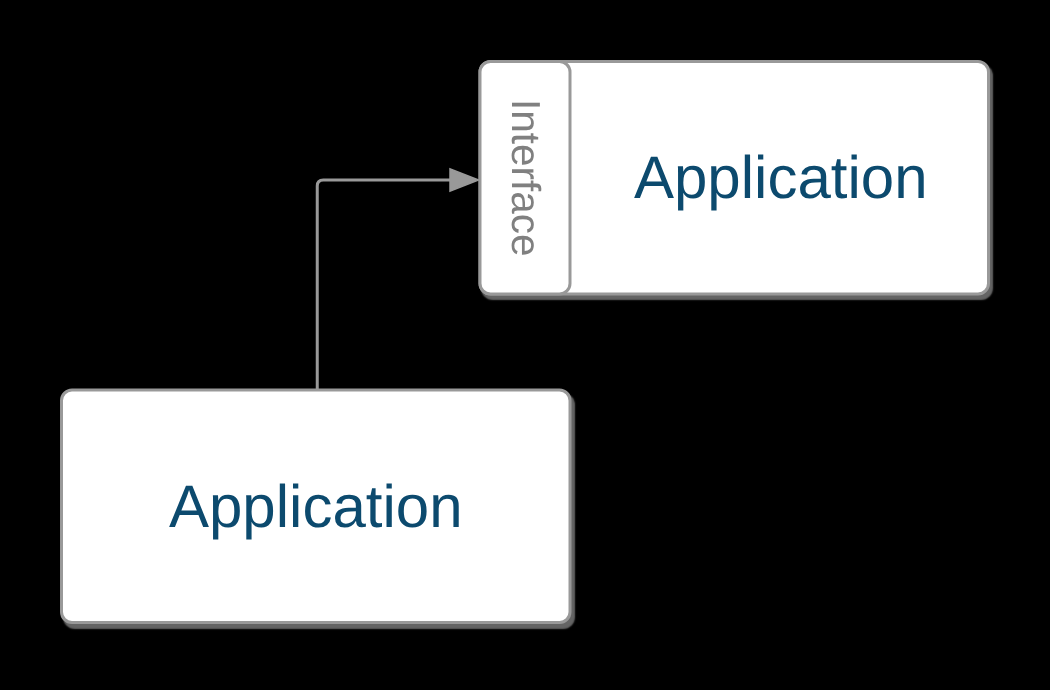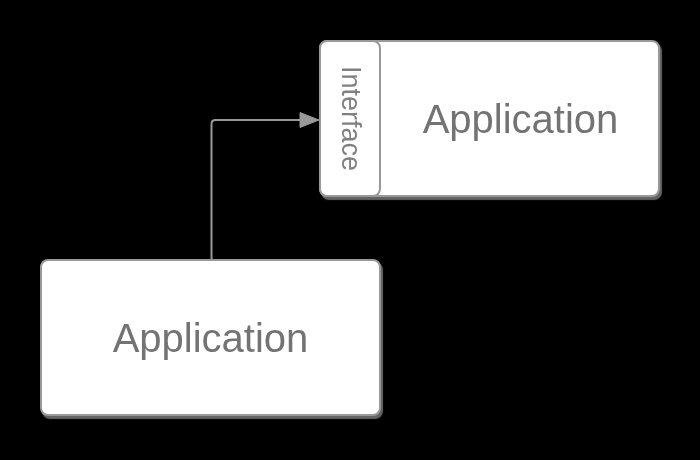--- a/index.html
+++ b/index.html
@@ -42,21 +42,21 @@
   }
   .node-upper {
     left: 319px;
     top: 40px;
     width: 341px;
     height: 157px;
     padding-left: 62px; 
   }
   .node-label {
     font-size: 40px;
-    color: #737373;
+    color: #0c4a6e;
     white-space: nowrap;
     line-height: 1;
   }
   .iface-strip {
     position: absolute;
     box-sizing: border-box;
     left: 319px;
     top: 40px;
     width: 62px;
     height: 157px;

